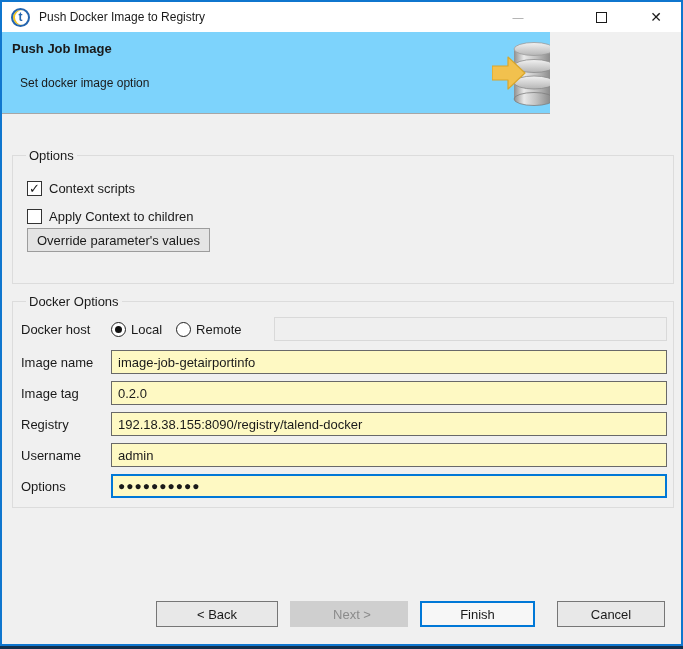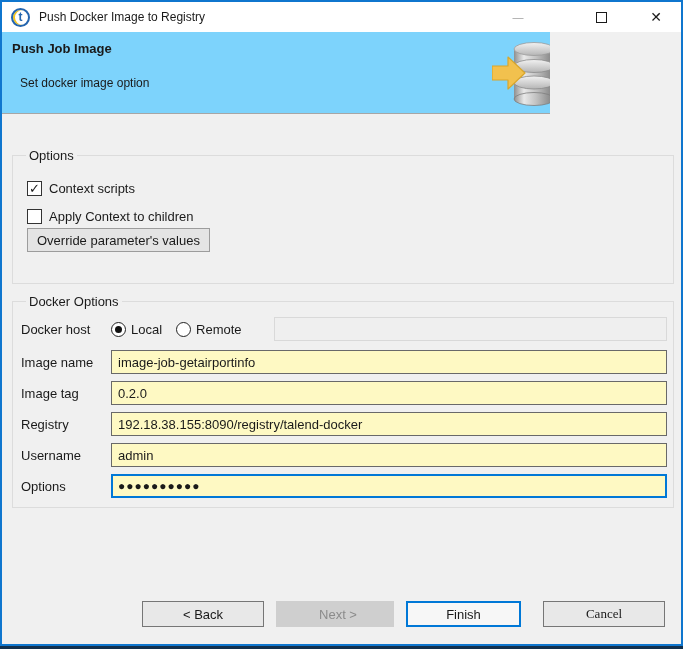--- a/index.html
+++ b/index.html
@@ -130,21 +130,21 @@
     position: absolute; top: 599px; right: 16px;
     display: flex; align-items: center;
   }
   .wiz-btn {
     height: 26px; font-size: 13px; font-family: "Liberation Sans", sans-serif;
     background: #e8e8e8; border: 1px solid #767676; color: #1a1a1a;
   }
   .btn-back { width: 122px; margin-right: 12px; }
   .btn-next { width: 118px; margin-right: 12px; background: #cfcfcf; border: 1px solid #cfcfcf; color: #8b8b8b; padding-left: 6px; }
   .btn-finish { width: 115px; margin-right: 22px; background: #f7f7f7; border: 2px solid #0078d7; }
-  .btn-cancel { width: 122px; font-family: Liberation Serif, serif; }
+  .btn-cancel { width: 108px; }
 </style>
 </head>
 <body>
 
 <div class="frame">
   <div class="window">
 
     <div class="titlebar">
       <div class="app-icon">t</div>
       <div class="titlebar-text">Push Docker Image to Registry</div>

